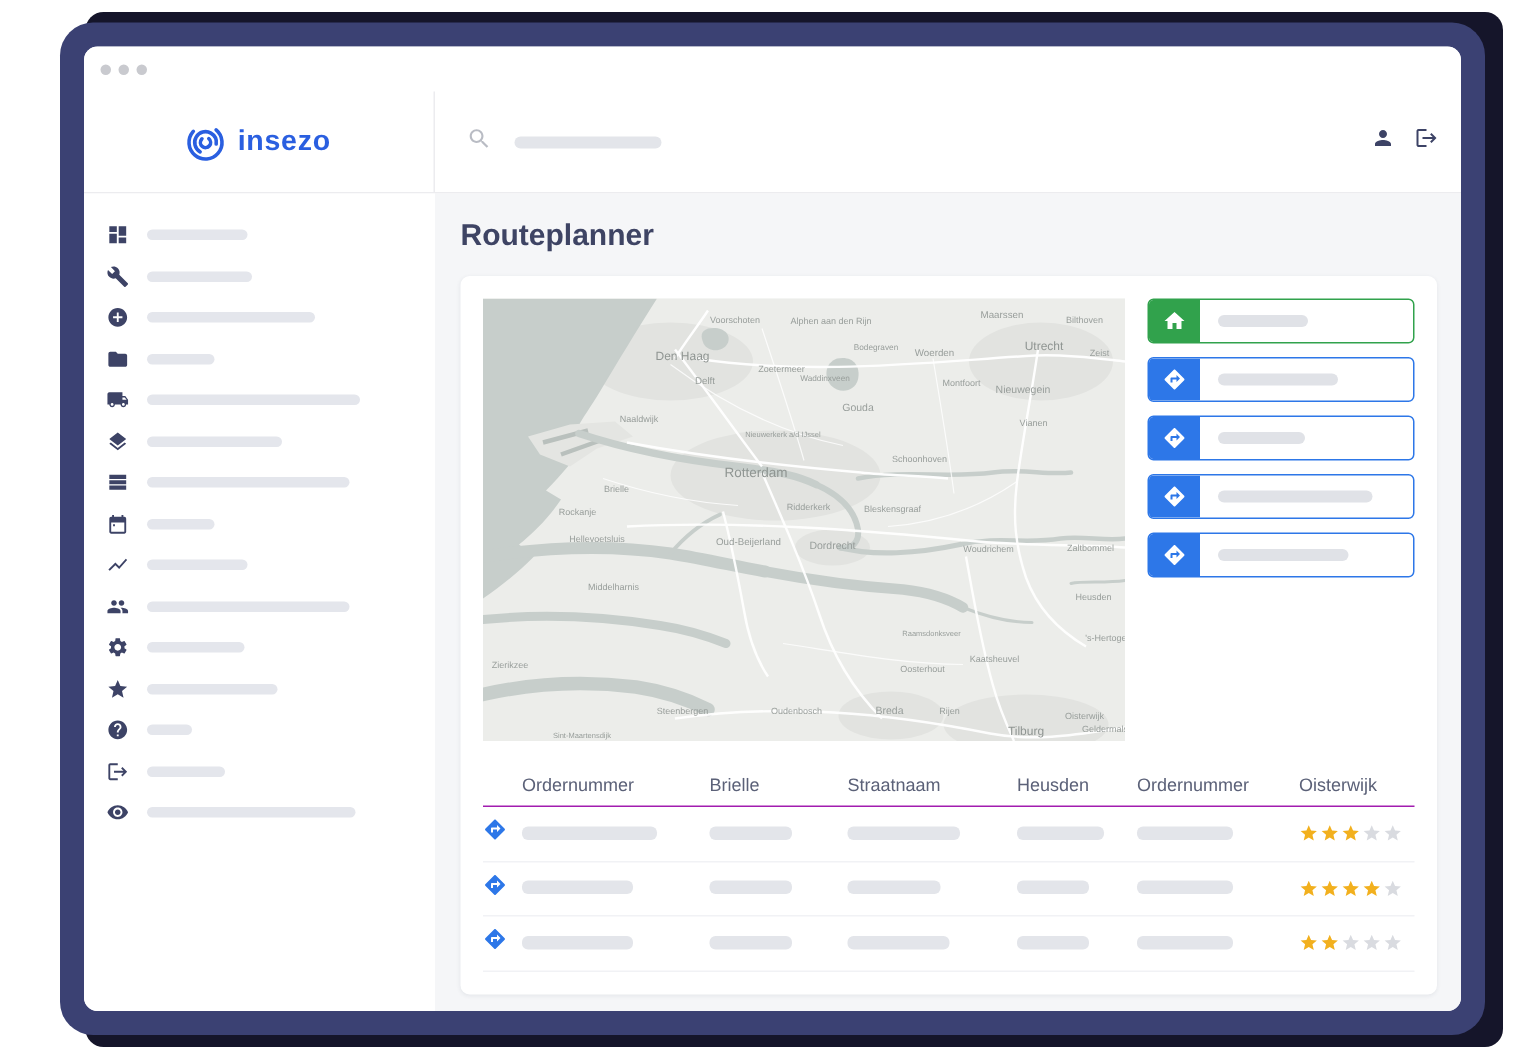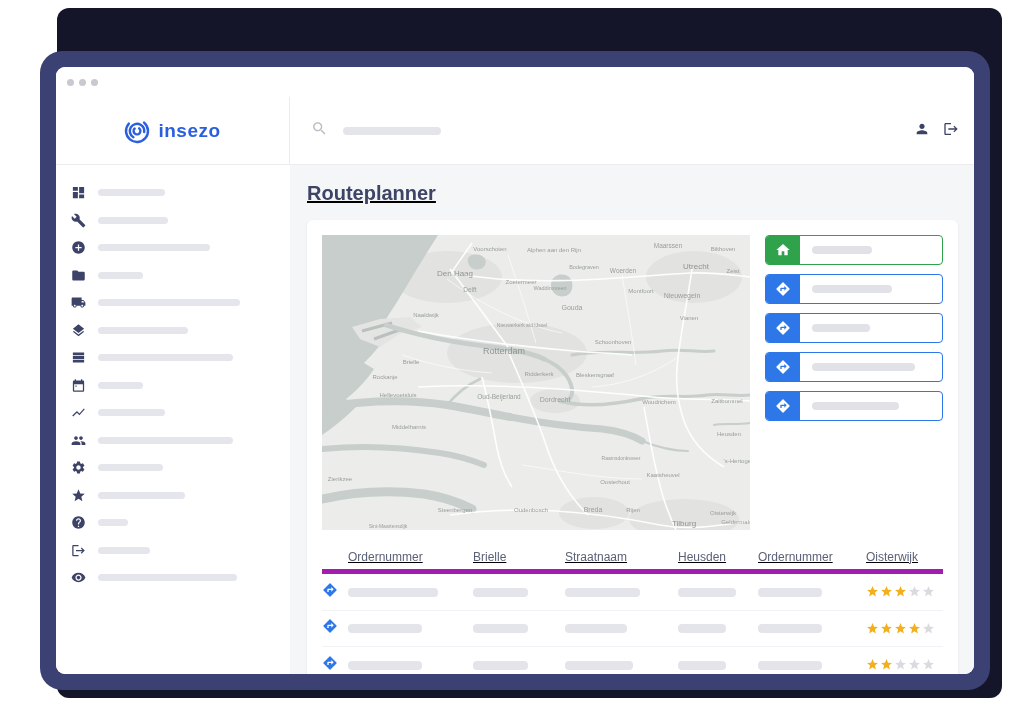--- a/index.html
+++ b/index.html
@@ -1,53 +1,53 @@
 <!DOCTYPE html>
 <html><head>
 <meta charset="utf-8">
 <style>
   * { margin:0; padding:0; box-sizing:border-box; }
   html,body { width:1024px; height:704px; background:#ffffff; font-family:"Liberation Sans", sans-serif; overflow:hidden; }
   .stage { position:relative; width:1024px; height:704px; }
   .back-card { position:absolute; left:57px; right:22px; top:8px; bottom:6px; background:#15152a; border-radius:12px; }
-  .browser-frame { position:absolute; left:40px; right:34px; top:15px; bottom:14px; background:#3b4173; border-radius:22px;margin-top:36px; }
+  .browser-frame { position:absolute; left:40px; right:34px; top:15px; bottom:14px; background:#3b4173; border-radius:22px; }
   .window { position:absolute; inset:16px; background:#ffffff; border-radius:9px; overflow:hidden; display:flex; flex-direction:column; }
 
   .titlebar { height:30px; display:flex; align-items:center; padding-left:11px; background:#fff; flex:none; }
   .dot { width:7px; height:7px; border-radius:50%; background:#c9cacf; margin-right:5px; }
 
   .header { height:68px; flex:none; display:flex; align-items:stretch; border-bottom:1px solid #ececef; background:#fff; }
   .logo-zone { width:234px; flex:none; display:flex; align-items:center; justify-content:center; gap:8px; border-right:1px solid #ececef; }
   .logo-text { font-size:19px; font-weight:700; color:#2a5fe0; letter-spacing:0.5px; }
   .search-zone { flex:1; display:flex; align-items:center; padding-left:21px; gap:15px; }
   .header-actions { display:flex; align-items:center; gap:13px; padding-right:15px; }
 
   .skeleton { display:inline-block; height:8px; border-radius:4px; background:#e3e5ea; }
 
-  .app-body { flex:1; display:flex; min-height:0;text-decoration:underline; }
+  .app-body { flex:1; display:flex; min-height:0; }
   .sidebar { width:234px; flex:none; background:#fff; padding-top:14px; }
   .side-item { height:27.5px; display:flex; align-items:center; padding-left:15px; gap:12px; cursor:pointer; }
   .side-item .skeleton { background:#e4e6ec; height:7px; }
 
   .content { flex:1; background:#f5f6f8; padding:17px 10px 0 17px; min-width:0; }
   .page-title { font-size:20px; font-weight:600; color:#3e4464; margin-bottom:15px; }
 
   .card { background:#fff; border-radius:6px; box-shadow:0 1px 3px rgba(40,45,80,0.08); padding:15px; width:651px; }
   .card-top { display:flex; gap:15px; }
   .map-box { width:428px; height:295px; flex:none; background:#ecedea; overflow:hidden; }
 
   .stops { flex:1; }
   .stop { display:flex; height:30px; border:1.5px solid; border-radius:4px; margin-bottom:9px; background:#fff; overflow:hidden; cursor:pointer; }
   .stop-icon { width:34px; flex:none; display:flex; align-items:center; justify-content:center; }
   .stop-body { flex:1; display:flex; align-items:center; padding-left:12px; }
   .stop-body .skeleton { background:#e0e2e7; }
 
   .orders { margin-top:14px; }
   .orow { display:grid; grid-template-columns:26px 125px 92px 113px 80px 108px 1fr; align-items:center; }
-  .ohead { height:30px; border-bottom:5px solid #a21caf; }
+  .ohead { height:30px; border-bottom:1px solid #a21caf; }
   .ohead span { font-size:12px; color:#5b6178; }
   .odata { height:36.5px; border-bottom:1px solid #f1f2f5; }
   .odata .skeleton { height:9px; background:#e3e5ea; }
   .stars { display:flex; gap:1px; }
 </style>
 </head>
 <body>
 
 <div class="stage">
   <div class="back-card"></div>

